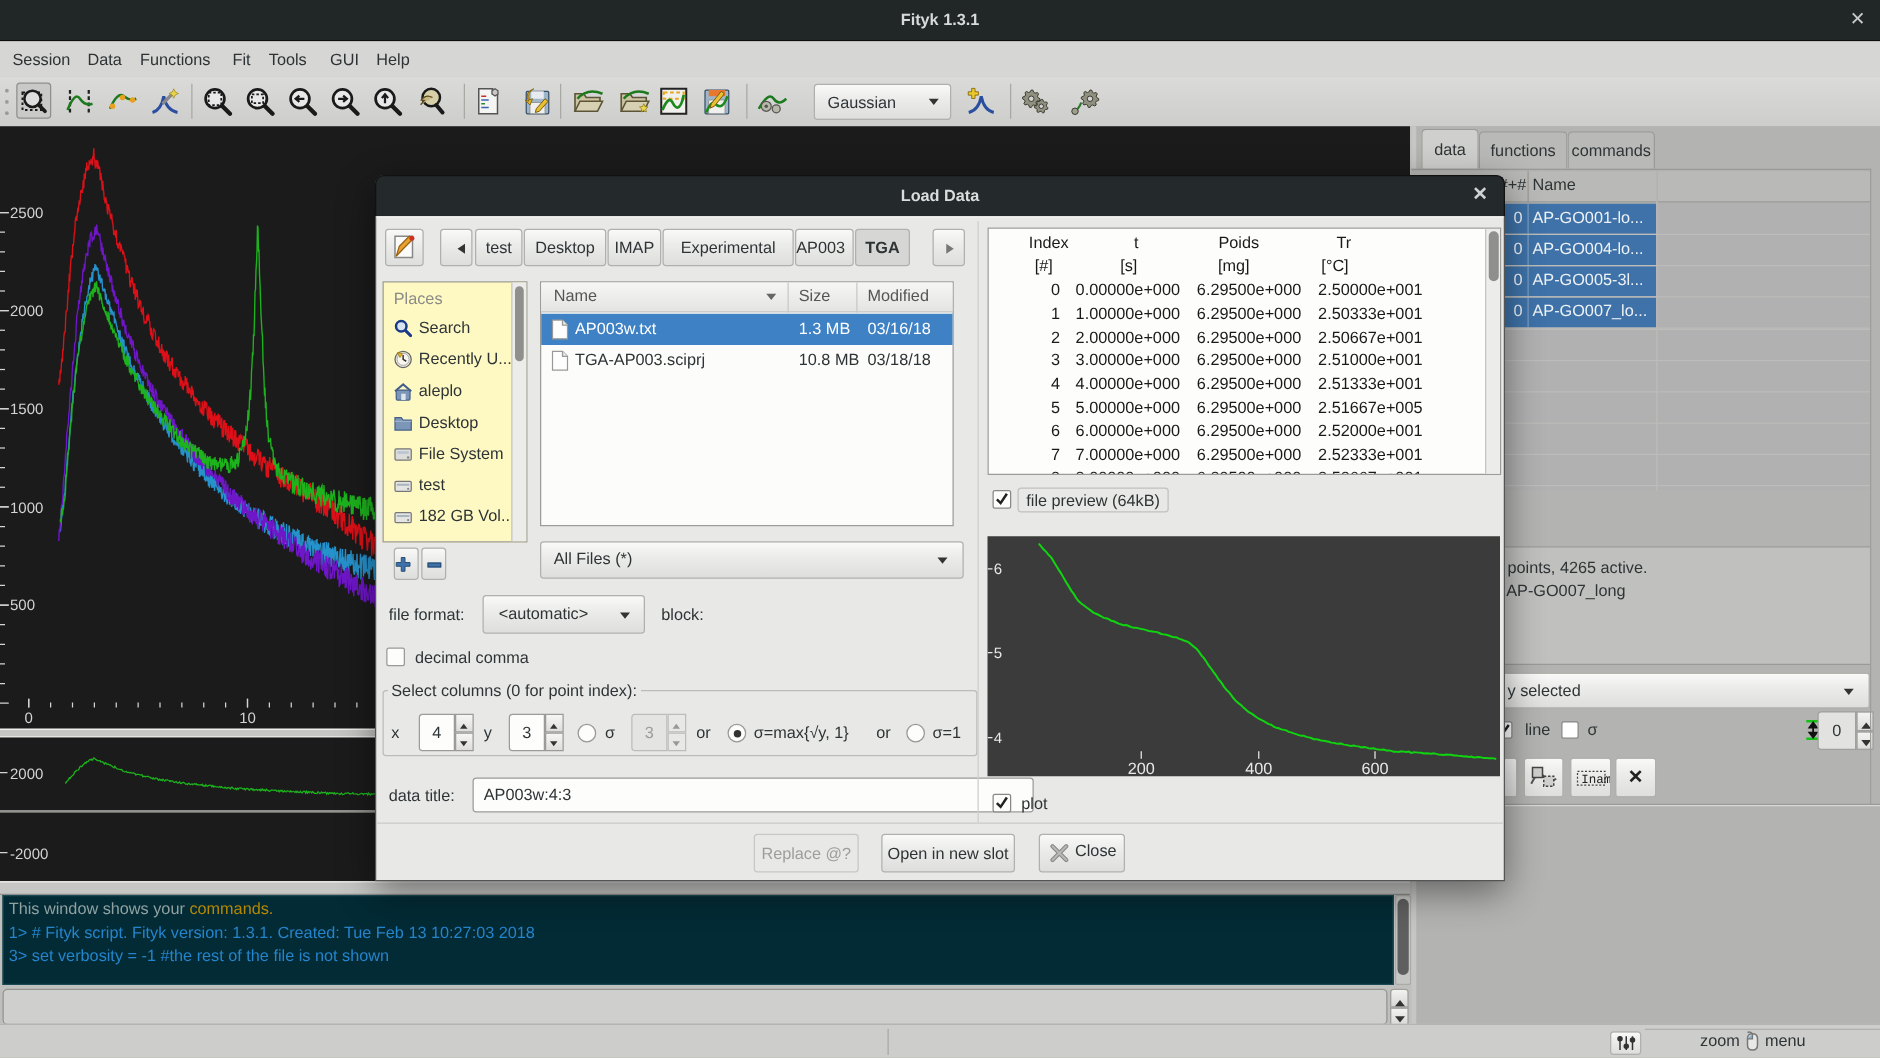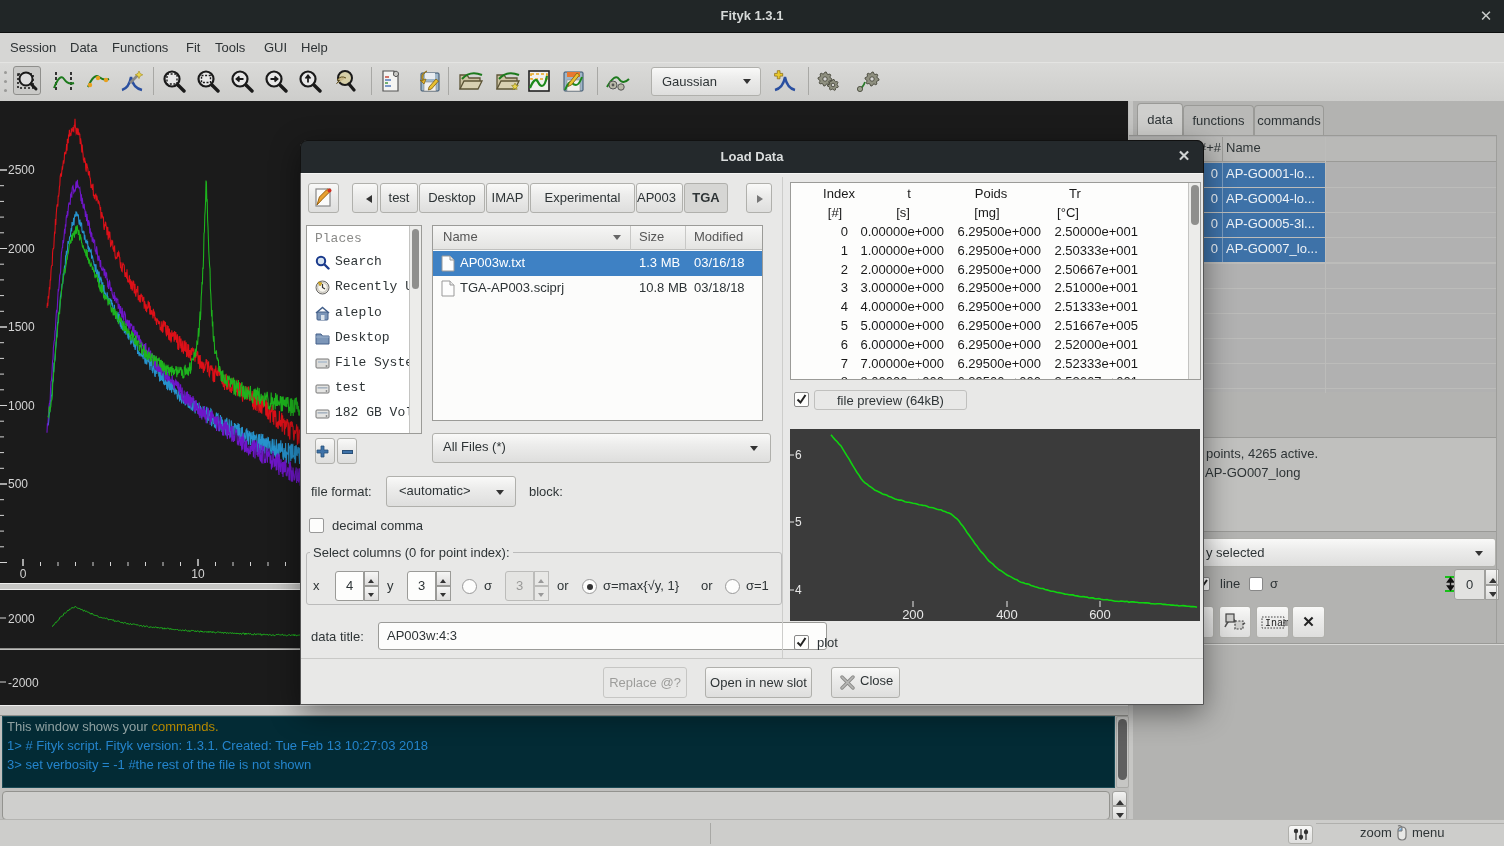--- a/index.html
+++ b/index.html
@@ -474,21 +474,21 @@
  <div class="abs btn" style="left:79px;top:42px;width:38px;height:30px;text-align:center;line-height:28px;font-size:13px;">test</div>
  <div class="abs btn" style="left:118px;top:42px;width:66px;height:30px;text-align:center;line-height:28px;font-size:13px;">Desktop</div>
  <div class="abs btn" style="left:185px;top:42px;width:43px;height:30px;text-align:center;line-height:28px;font-size:13px;">IMAP</div>
  <div class="abs btn" style="left:229px;top:42px;width:105px;height:30px;text-align:center;line-height:28px;font-size:13px;">Experimental</div>
  <div class="abs btn" style="left:335px;top:42px;width:47px;height:30px;text-align:left;line-height:28px;font-size:13px;">AP003</div>
  <div class="abs btn" style="left:383px;top:42px;width:44px;height:30px;text-align:center;line-height:28px;font-size:13px;font-weight:bold;background:#d6d6d4;">TGA</div>
  <div class="abs btn" style="left:445px;top:42px;width:26px;height:30px;">
       <span class="abs" style="left:10px;top:11px;width:0;height:0;border:4.5px solid transparent;border-left:6px solid #777;"></span>
     </div>
 
- <div class="abs" style="left:5px;top:84px;width:116px;height:209px;background:#ffffff;border:1px solid #9b9b98;font-size:13px;color:#2e3436;font-family:Liberation Mono, monospace;">
+ <div class="abs" style="left:5px;top:84px;width:116px;height:209px;background:#fef9c3;border:1px solid #9b9b98;font-size:13px;color:#2e3436;">
   <div class="abs" style="left:8px;top:5px;color:#8a8a88;">Places</div>
   <div class="abs" style="left:8px;top:29px;width:15px;height:15px;">
         <svg width="15" height="15" viewBox="0 0 15 15">
           <circle cx="6" cy="6" r="4.2" fill="#d8e4f0" stroke="#1a3a8c" stroke-width="2"></circle>
           <line x1="9.5" y1="9.5" x2="13.5" y2="13.5" stroke="#1a3a8c" stroke-width="2.4" stroke-linecap="round"></line>
         </svg>
       </div>
       <div class="abs" style="left:28px;top:28px;white-space:nowrap;overflow:hidden;width:74px;">Search</div>
       <div class="abs" style="left:8px;top:54px;width:15px;height:15px;">
         <svg width="15" height="15" viewBox="0 0 15 15">
@@ -708,21 +708,21 @@
       </div>
   <div class="abs" style="left:397px;top:0;width:13px;height:196px;background:#ececea;border-left:1px solid #c4c4c2;">
         <div class="abs" style="left:2px;top:2px;width:8px;height:40px;background:#8f8f8d;border-radius:4px;"></div>
       </div>
  </div>
  <div class="abs" style="left:493px;top:251px;width:15px;height:15px;background:#fdfdfc;border:1px solid #888;border-radius:2px;">
       <svg width="13" height="13" viewBox="0 0 13 13">
         <path d="M2.5 6.5 l3 3 5 -7.5" fill="none" stroke="#222" stroke-width="2"></path>
       </svg>
     </div>
- <div class="abs" style="left:513px;top:249px;height:20px;padding:0 22px;line-height:19px;border:1px solid #c0c0be;border-radius:3px;font-size:13px;color:#2e3436;">file preview (64kB)</div>
+ <div class="abs" style="left:513px;top:249px;height:20px;padding:0 6px;line-height:19px;border:1px solid #c0c0be;border-radius:3px;font-size:13px;color:#2e3436;">file preview (64kB)</div>
 
  <div class="abs" style="left:489px;top:288px;width:410px;height:192px;background:#3b3b3b;">
   <svg width="410" height="192" viewBox="0 0 410 192">
    <g fill="#e8e8e8" font-size="12" font-family="Liberation Sans">
     <text x="5" y="30">6</text>
           <text x="5" y="97">5</text>
           <text x="5" y="165">4</text>
    </g>
    <g stroke="#e8e8e8">
           <line x1="0" y1="26" x2="4" y2="26"></line>

